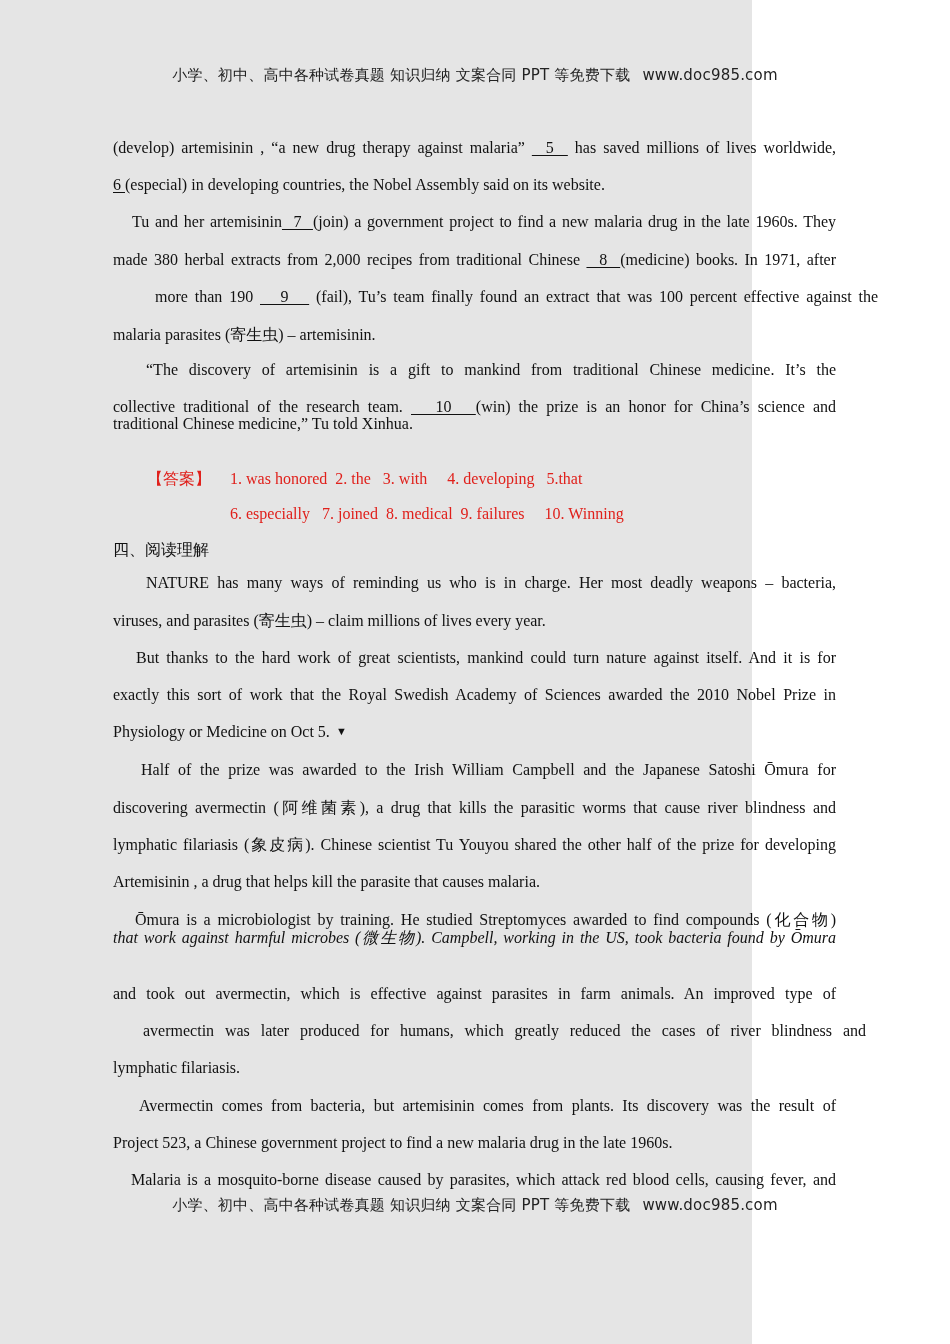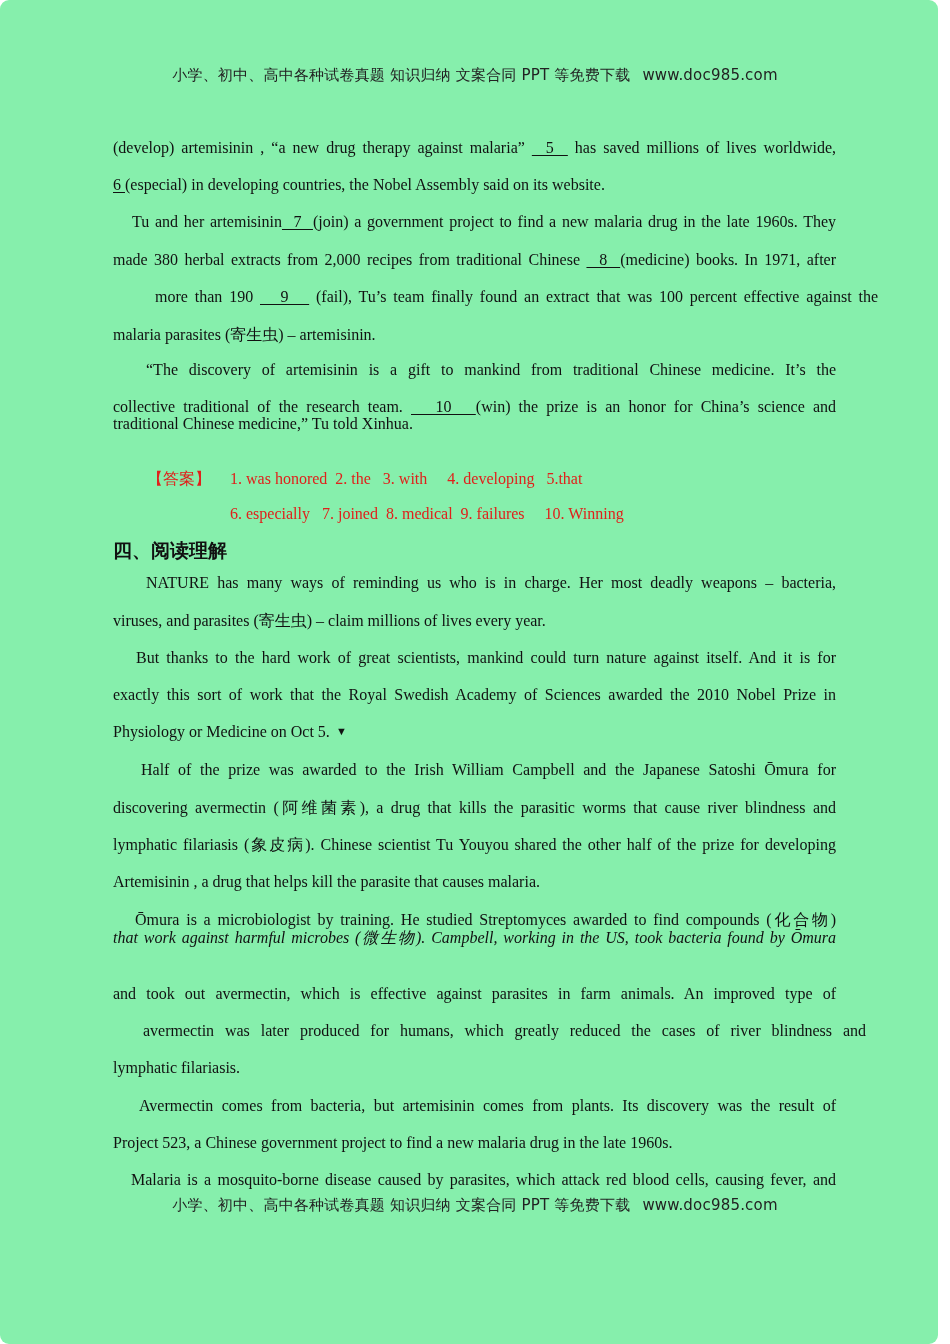--- a/index.html
+++ b/index.html
@@ -1,34 +1,34 @@
 <!DOCTYPE html>
 <html><head>
   <meta charset="utf-8">
   <style>
     html, body { margin: 0; padding: 0; background: #ffffff; }
     body { width: 950px; height: 1344px; position: relative; overflow: hidden; }
-    .page { position: absolute; left: 0; top: 0; width: 938px; height: 1344px; background: #86efac; border-radius: 9px; }
+    .page { position: absolute; left: 0; top: 0; width: 752px; height: 1344px; background: #e5e5e5; }
     .header, .footer {
       position: absolute; left: 0; width: 950px; text-align: center;
       font-family: "DejaVu Sans", sans-serif; font-size: 15px; color: #222;
       letter-spacing: 0.2px;
     }
     .header { top: 66px; }
     .footer { top: 1196px; }
     .header .url, .footer .url { margin-left: 12px; }
     .body-text {
       position: absolute; left: 113px; width: 723px;
       font-family: "Liberation Serif", serif; font-size: 16px; color: #111;
     }
     .line { position: absolute; left: 0; width: 723px; white-space: nowrap; line-height: 20px; }
     .justify { text-align: justify; text-align-last: justify; white-space: normal; }
     .u { text-decoration: underline; text-underline-offset: 2px; }
     .answer { color: #e0201b; }
-    .section-title { font-family: "DejaVu Sans", sans-serif; font-weight: bold; font-size: 19px; color: #111; }
+    .section-title { font-family: "DejaVu Sans", sans-serif; font-weight: normal; font-size: 16px; color: #111; }
     .tri { font-size: 11px; margin-left: 6px; position: relative; top: -2px; }
   </style>
 </head>
 <body>
 
 <div class="page">
 
   <div class="header">
     <span>小学、初中、高中各种试卷真题 知识归纳 文案合同 PPT 等免费下载</span><span class="url">www.doc985.com</span>
   </div>

